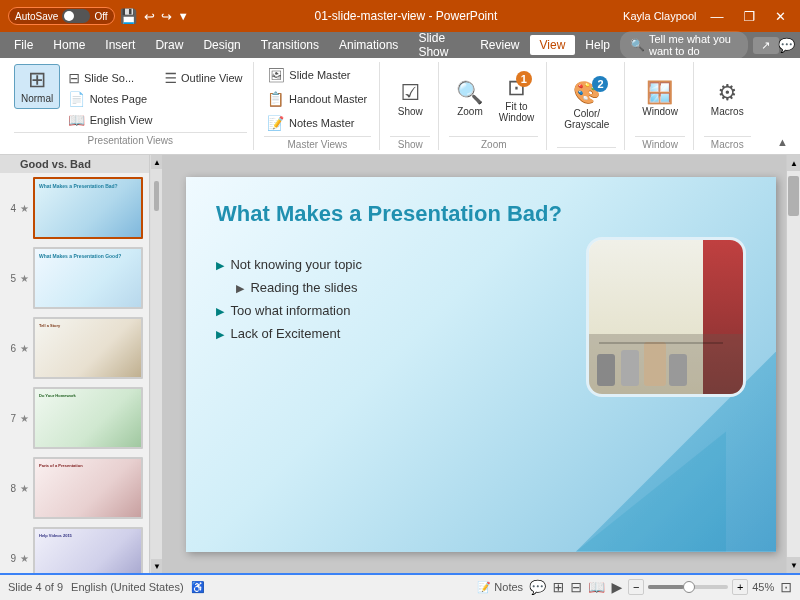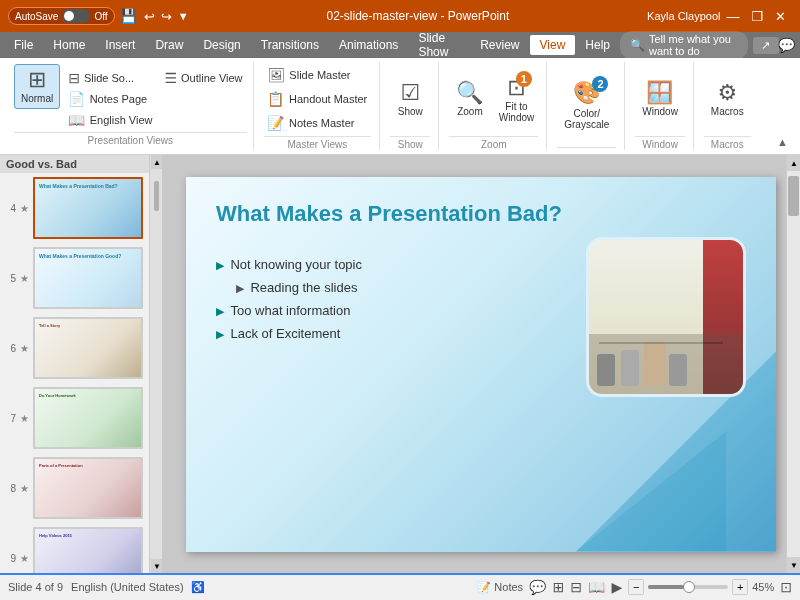--- a/index.html
+++ b/index.html
@@ -10,21 +10,21 @@
       background: #c04a00;
       color: white;
       height: 32px;
       display: flex;
       align-items: center;
       padding: 0 8px;
       justify-content: flex-start;
     }
     .title-bar-left { display: flex; align-items: center; gap: 6px; }
     .title-bar-center { font-size: 12px; flex: 1; text-align: center; }
-    .title-bar-right { display: flex; align-items: center; }
+    .title-bar-right { display: flex; align-items: center; gap: 8px; }
     .autosave-badge {
       background: #a03800;
       border: 1px solid #ff8040;
       border-radius: 10px;
       padding: 1px 6px;
       font-size: 10px;
       display: flex; align-items: center; gap: 4px;
     }
     .autosave-toggle {
       background: #555;
@@ -128,21 +128,21 @@
     
     .slide-panel {
       width: 162px;
       background: #f0f0f0;
       border-right: 1px solid #ccc;
       overflow-y: auto;
       overflow-x: hidden;
     }
     .panel-header {
       background: #ddd;
-      padding: 3px 6px;
+      padding: 3px 20px;
       font-size: 11px;
       color: #444;
       font-weight: bold;
       cursor: pointer;
     }
     .slide-thumb {
       display: flex;
       align-items: center;
       padding: 4px 6px;
       gap: 4px;
@@ -348,21 +348,21 @@
     <div class="autosave-badge">
       <span>AutoSave</span>
       <span class="autosave-toggle"></span>
       <span style="font-size:10px">Off</span>
     </div>
     <button style="background:none;border:none;color:white;cursor:pointer;font-size:14px">💾</button>
     <button style="background:none;border:none;color:white;cursor:pointer;font-size:13px">↩</button>
     <button style="background:none;border:none;color:white;cursor:pointer;font-size:13px">↪</button>
     <button style="background:none;border:none;color:white;cursor:pointer;font-size:11px">▼</button>
   </div>
-  <div class="title-bar-center">02-slide-master-view - PowerPoint</div>
+  <div class="title-bar-center">01-slide-master-view - PowerPoint</div>
   <div class="title-bar-right">
     <span style="font-size:11px">Kayla Claypool</span>
     <button class="win-btn">—</button>
     <button class="win-btn">❐</button>
     <button class="win-btn close">✕</button>
   </div>
 </div>
 
 <div class="menu-bar">
   <div class="menu-item">File</div>

